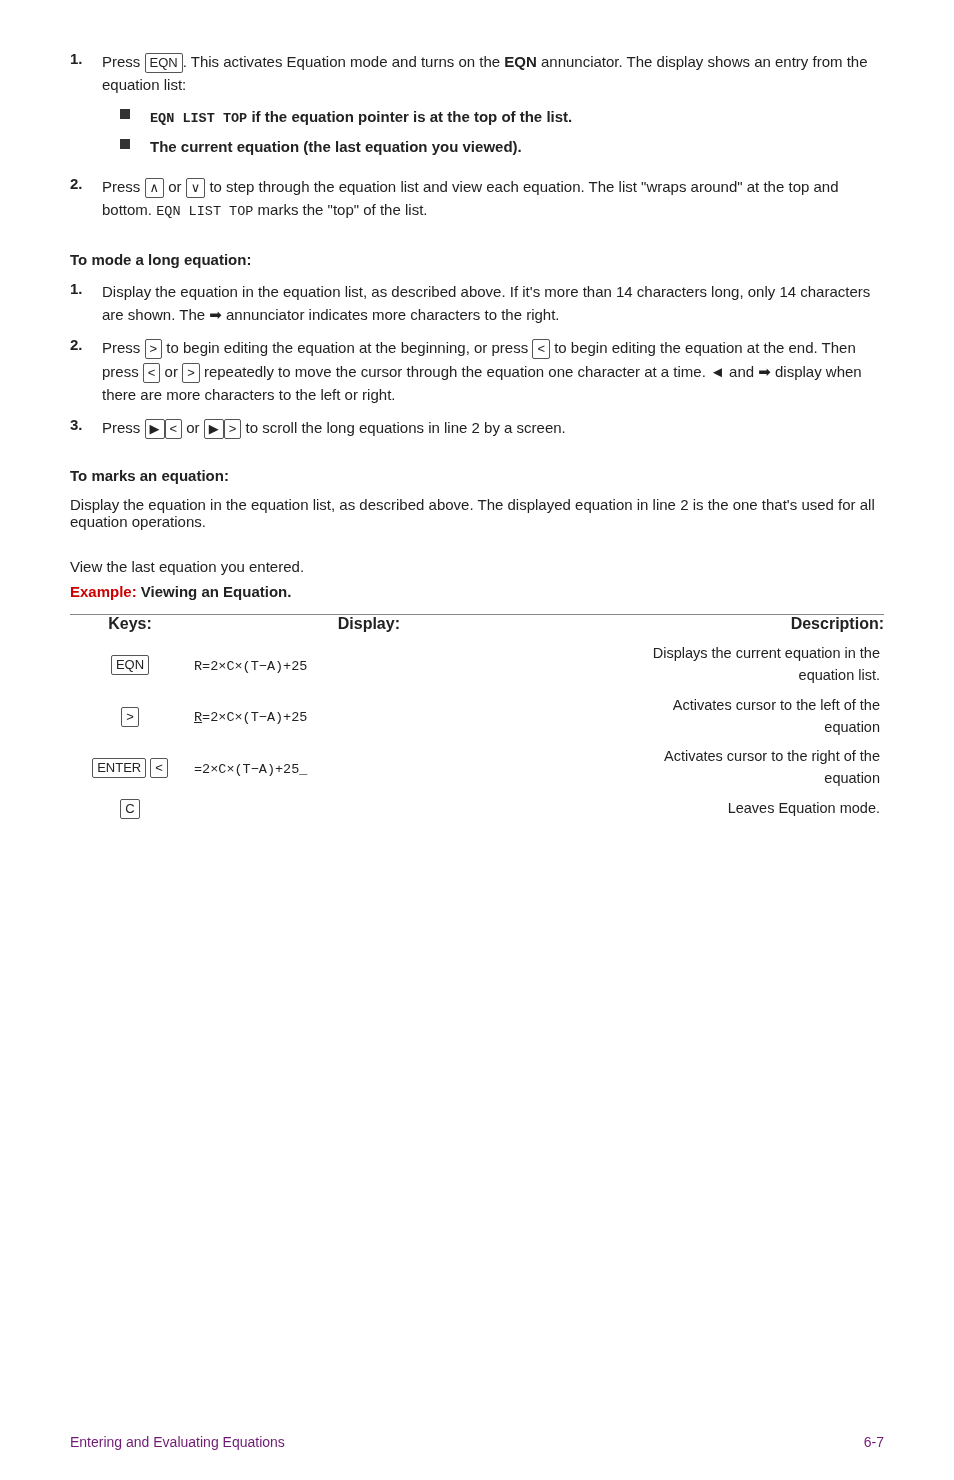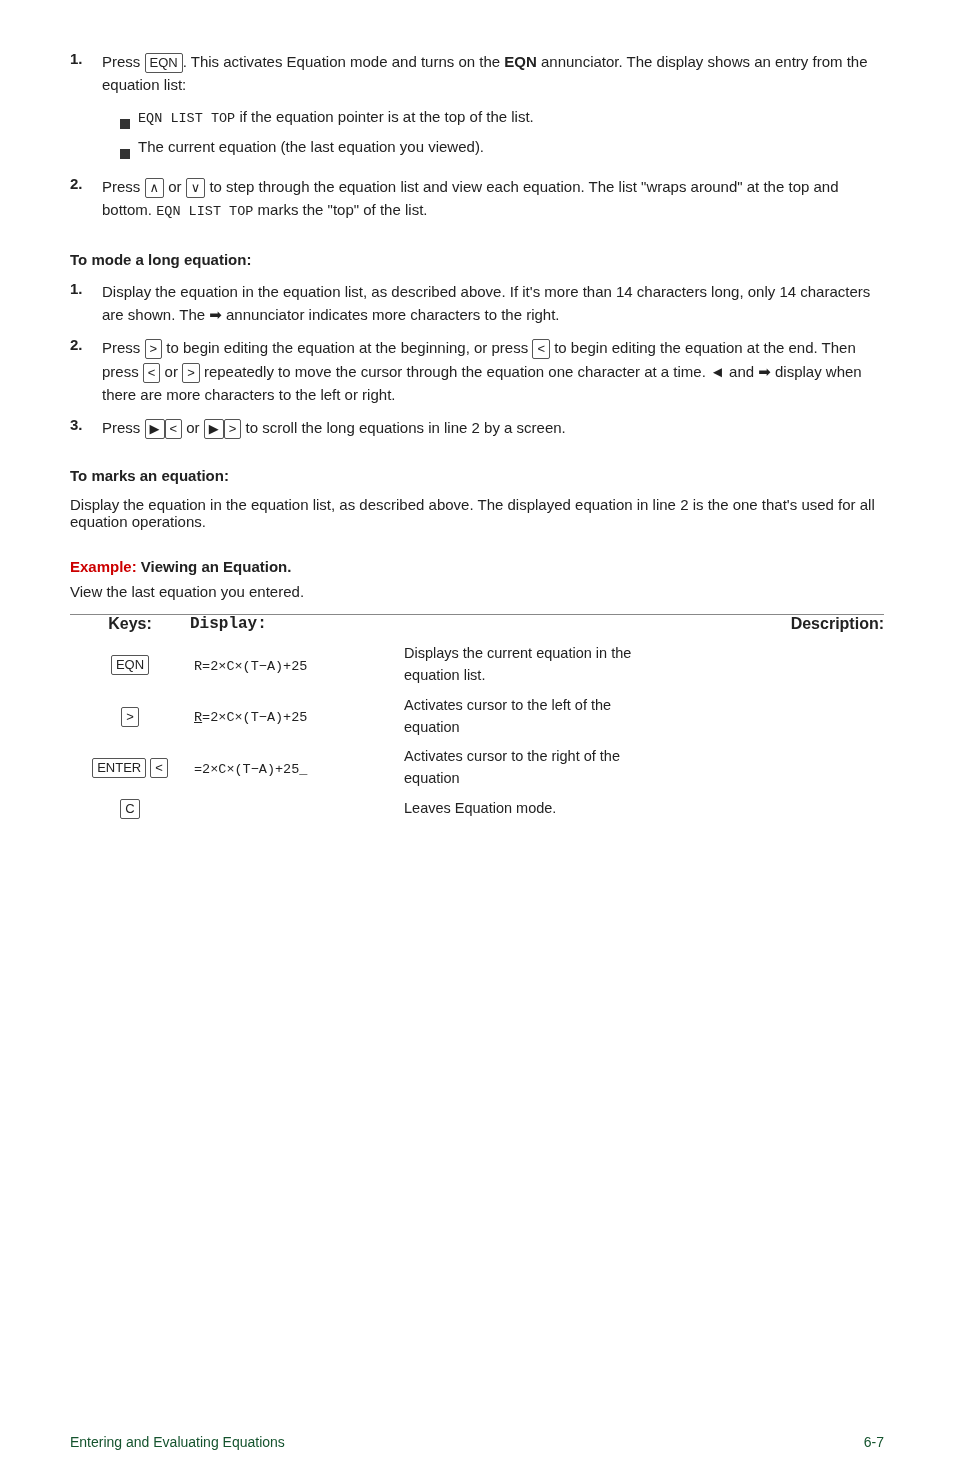--- a/index.html
+++ b/index.html
@@ -42,23 +42,24 @@
       line-height: 1.55;
     }
 
     .bullet-list {
       list-style: none;
       margin: 8px 0 4px 18px;
     }
 
     .bullet-list li {
       display: flex;
-      gap: 8px;
+      gap: 20px;
       margin-bottom: 6px;
-      align-items: flex-end;
+      align-items: flex-start;
+      font-weight: bold;
     }
 
     .bullet-sq {
       display: inline-block;
       width: 10px;
       height: 10px;
       background: #333;
       margin-top: 4px;
       flex-shrink: 0;
     }
@@ -96,48 +97,48 @@
     }
 
     .eq-table th {
       font-weight: bold;
       font-size: 16px;
       padding-bottom: 6px;
       vertical-align: bottom;
     }
 
     .eq-table th:nth-child(1) { text-align: center; width: 120px; }
-    .eq-table th:nth-child(2) { text-align: left; width: 210px; font-family: Liberation Mono, monospace; }
+    .eq-table th:nth-child(2) { text-align: right; width: 210px; }
     .eq-table th:nth-child(3) { text-align: right; }
 
     .eq-table td {
       padding: 4px 4px;
       vertical-align: top;
       font-size: 14.5px;
     }
 
     .eq-table td:nth-child(1) { text-align: center; vertical-align: middle; }
     .eq-table td:nth-child(2) { vertical-align: middle; }
-    .eq-table td:nth-child(3) { text-align: left; line-height: 1.5; margin-top: 24px; }
+    .eq-table td:nth-child(3) { text-align: right; line-height: 1.5; margin-top: 24px; }
 
     .table-divider {
       border-top: 1.5px solid #888;
     }
 
     .footer-bar {
       position: fixed;
       bottom: 30px;
       left: 0;
       width: 954px;
       display: flex;
       justify-content: space-between;
       align-items: center;
       padding: 0 70px;
       font-size: 14px;
-      color: #14532d;
+      color: #701a75;
     }
 
     .footer-left { }
     .footer-right { }
   </style>
 </head>
 <body>
 
 <div class="section-gap">
   <ol class="numbered-list">
@@ -189,24 +190,24 @@
     </li>
   </ol>
 </div>
 
 <div class="section-gap">
   <div class="section-heading">To marks an equation:</div>
   <p>Display the equation in the equation list, as described above. The displayed equation in line 2 is the one that's used for all equation operations.</p>
 </div>
 
 <div class="section-gap" style="margin-top: 28px;">
+  <p style="margin-bottom: 8px;">View the last equation you entered.</p>
   <p style="margin-bottom: 8px;">
     <span class="example-label">Example:</span><span class="bold"> Viewing an Equation.</span>
   </p>
-  <p style="margin-bottom: 8px;">View the last equation you entered.</p>
 
   <table class="eq-table">
     <thead>
       <tr class="table-divider">
         <th>Keys:</th>
         <th>Display:</th>
         <th>Description:</th>
       </tr>
     </thead>
     <tbody>

